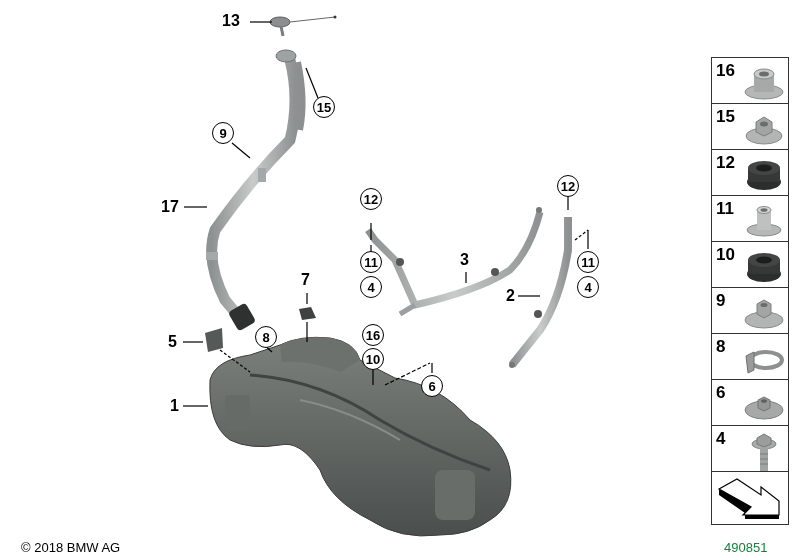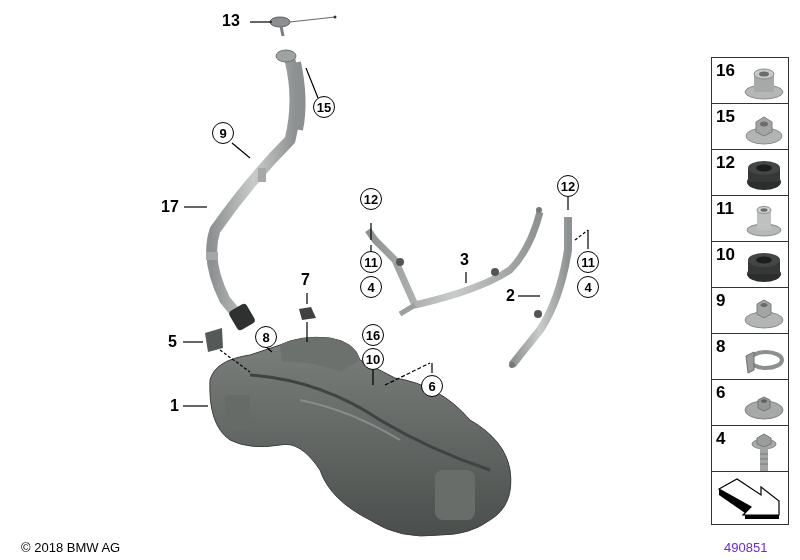--- a/index.html
+++ b/index.html
@@ -7,21 +7,21 @@
   .diagram { position:absolute; left:0; top:0; width:800px; height:560px; }
   .lbl { position:absolute; font-weight:bold; font-size:16px; color:#000; line-height:1; }
   .circ { position:absolute; width:22px; height:22px; border:1.6px solid #000; border-radius:50%; background:#fff;
           font-weight:bold; font-size:13px; color:#000; display:flex; align-items:center; justify-content:center; box-sizing:border-box; }
   .legend { position:absolute; left:711px; top:57px; width:76px; border:1px solid #333; background:#fff; }
   .legend .cell { position:relative; height:46px; border-bottom:1px solid #333; box-sizing:border-box; }
   .legend .cell:last-child { border-bottom:none; height:52px; }
   .legend .num { position:absolute; left:4px; top:3px; font-weight:bold; font-size:17px; color:#000; }
   .legend svg { position:absolute; right:4px; top:6px; }
   .copyright { position:absolute; left:5px; top:540px; font-size:13px; color:#000; font-family:"Liberation Sans", sans-serif;margin-left:16px; }
-  .docnum { position:absolute; left:724px; top:540px; font-size:13px; color:#6d28d9; }
+  .docnum { position:absolute; left:724px; top:540px; font-size:13px; color:#15803d; }
 </style>
 </head>
 <body>
 
 <div class="diagram">
   <svg width="800" height="560" style="position:absolute;left:0;top:0">
     <defs>
       <linearGradient id="tankG" x1="0" y1="0" x2="0" y2="1">
         <stop offset="0" stop-color="#7b807d"></stop>
         <stop offset="1" stop-color="#4a4e4c"></stop>

